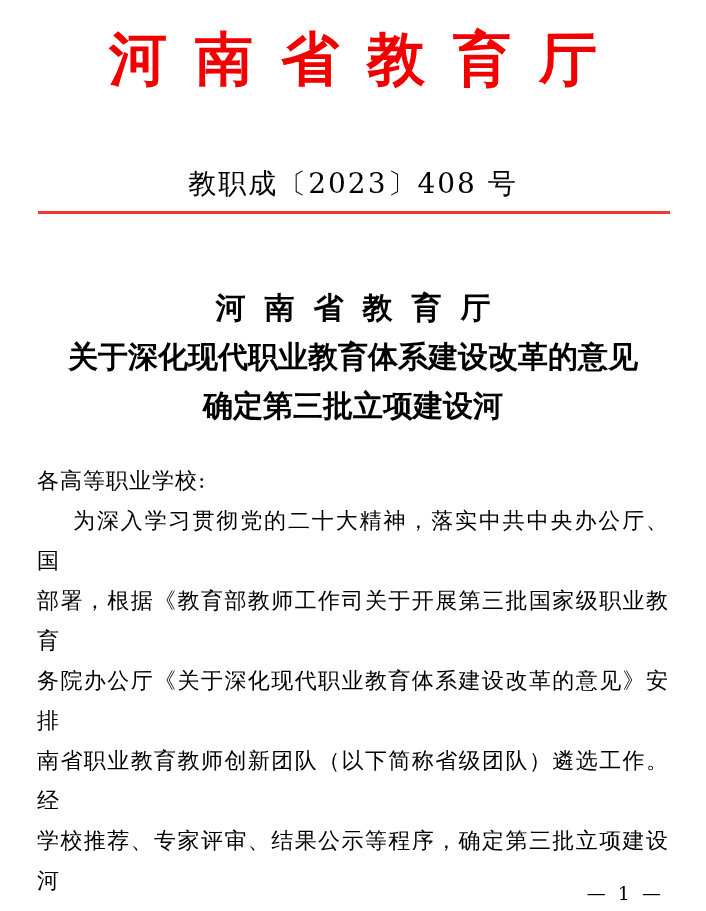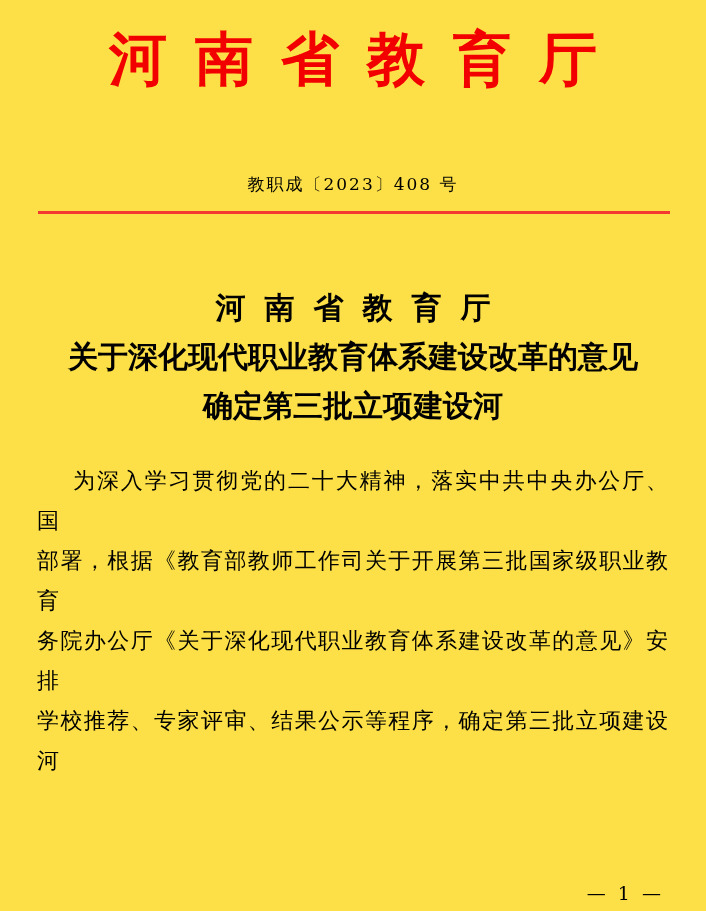--- a/index.html
+++ b/index.html
@@ -1,20 +1,20 @@
 <!DOCTYPE html>
 <html><head>
 <meta charset="utf-8">
 <style>
   html, body { margin: 0; padding: 0; background: #e8e8e8; }
   .page {
     width: 706px;
     height: 911px;
     margin: 0 auto;
-    background: #fde047;
+    background: #ffffff;
     position: relative;
     overflow: hidden;
     color: #000000;
     font-family: "DejaVu Serif", "Liberation Serif", serif;
   }
   
   .letterhead {
     padding-top: 22px;
     text-align: center;
     color: #f20000;
@@ -22,21 +22,21 @@
     font-weight: bold;
     line-height: 74px;
     letter-spacing: 28px;
     text-indent: 28px;
     white-space: nowrap;
   }
   
   .doc-number {
     margin-top: 74px;
     text-align: center;
-    font-size: 17px;
+    font-size: 28px;
     line-height: 28px;
     letter-spacing: 2px;
   }
   
   .divider {
     height: 3px;
     background: #f43a30;
     margin: 13px 36px 0 38px;
   }
   
@@ -86,22 +86,24 @@
 
   <div class="divider"></div>
 
   <div class="title-block">
     <div class="title-line1">河南省教育厅</div>
     <div class="title-line2">关于深化现代职业教育体系建设改革的意见</div>
     <div class="title-line3">确定第三批立项建设河</div>
   </div>
 
   <div class="body-block">
+    <div class="line">各高等职业学校:</div>
     <div class="line indent fill">为深入学习贯彻党的二十大精神，落实中共中央办公厅、国</div>
     <div class="line fill">部署，根据《教育部教师工作司关于开展第三批国家级职业教育</div>
     <div class="line fill">务院办公厅《关于深化现代职业教育体系建设改革的意见》安排</div>
+    <div class="line fill">南省职业教育教师创新团队（以下简称省级团队）遴选工作。经</div>
     <div class="line fill">学校推荐、专家评审、结果公示等程序，确定第三批立项建设河</div>
 
   </div>
 
   <div class="page-number">— 1 —</div>
 
 </div>
 
 </body></html>

